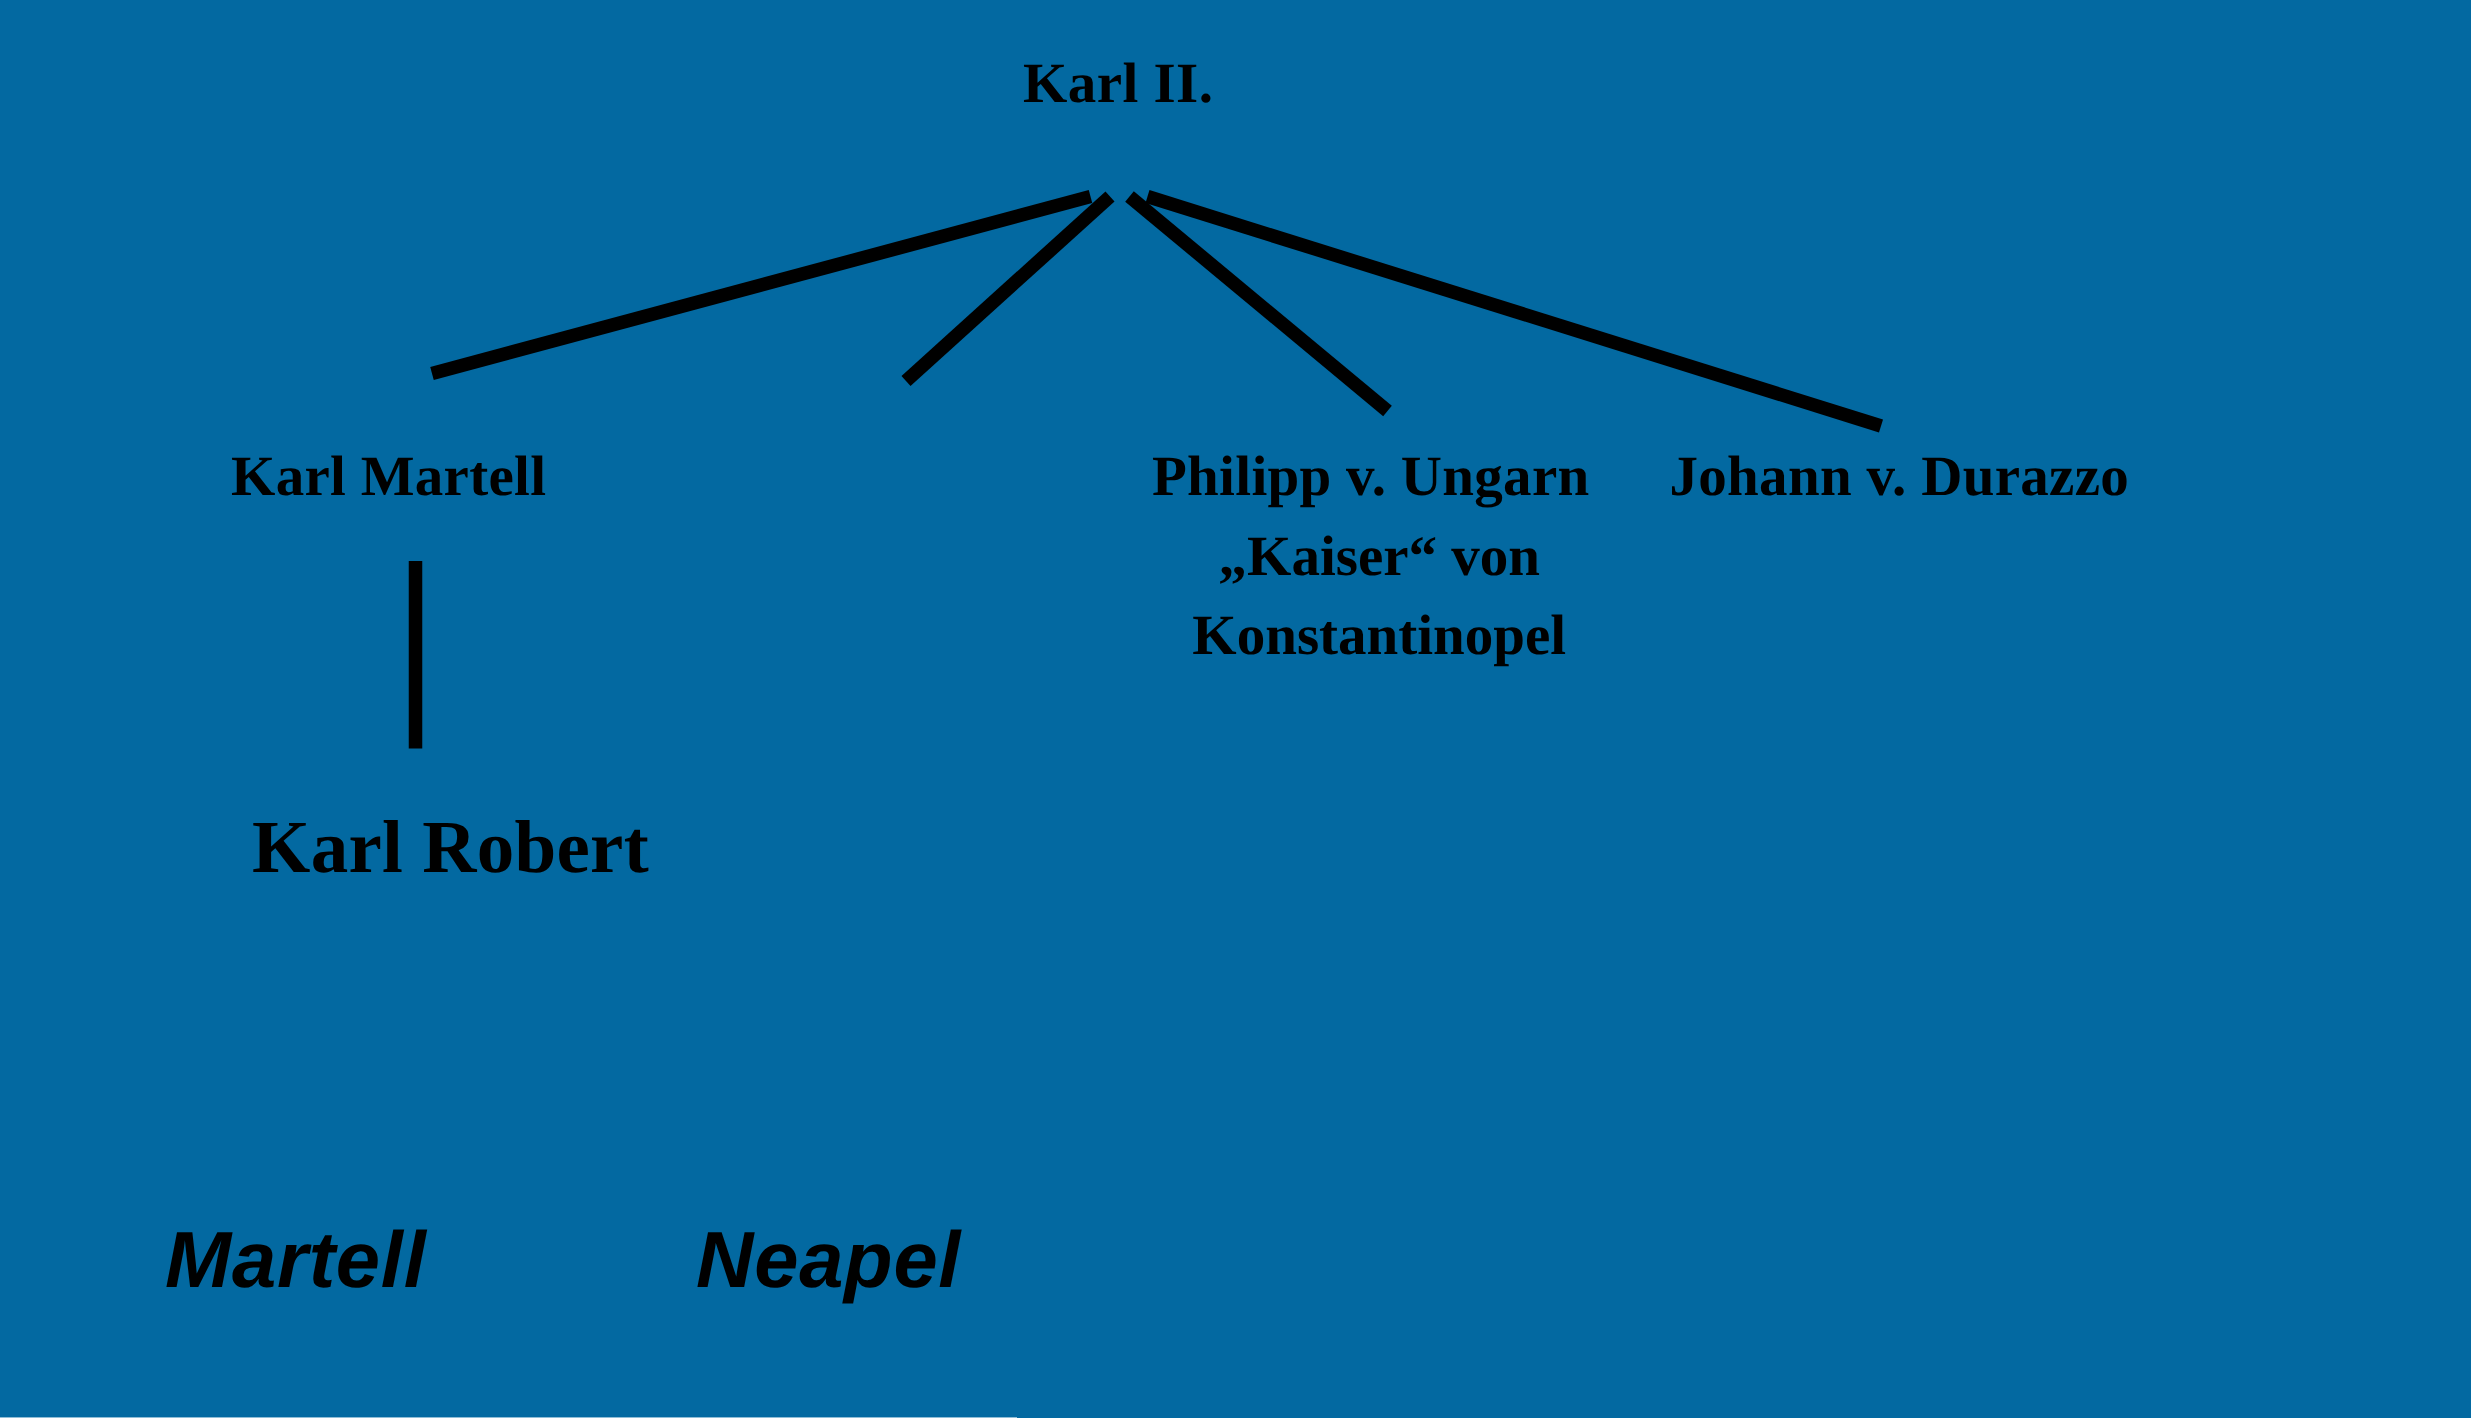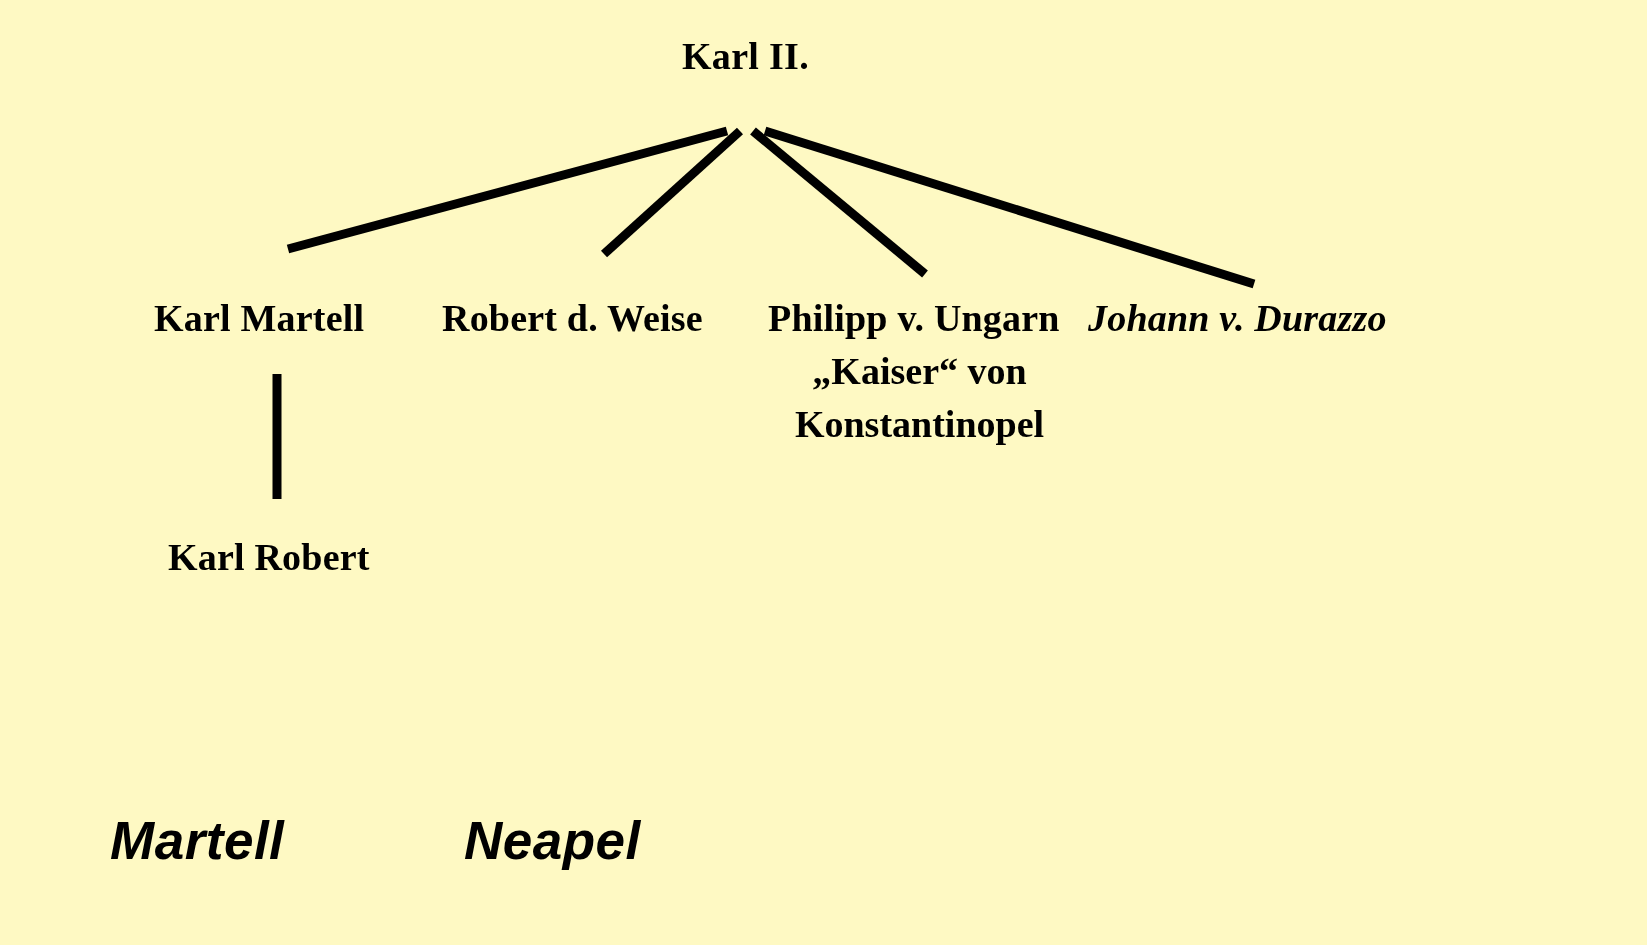--- a/index.html
+++ b/index.html
@@ -5,42 +5,42 @@
 <style>
   html, body {
     margin: 0;
     padding: 0;
     background: #ffffff;
   }
   #canvas {
     position: relative;
     width: 1647px;
     height: 945px;
-    background: #fef9c3;
+    background: #0369a1;
     overflow: hidden;
     font-family: "Liberation Serif", "DejaVu Serif", serif;
   }
   .node {
     position: absolute;
     font-family: "Liberation Serif", "DejaVu Serif", serif;
     font-weight: bold;
     color: #000000;
     white-space: nowrap;
     line-height: 1.18;
   }
   .node-root {
     font-size: 38px;
     letter-spacing: 0.3px;
   }
   .node-gen1 {
     font-size: 38px;
     letter-spacing: 0.2px;
   }
   .node-gen2 {
-    font-size: 38px;
+    font-size: 50px;
     letter-spacing: 0.2px;
   }
   .node-sub {
     position: absolute;
     font-family: Liberation Serif, serif;
     font-weight: bold;
     font-size: 38px;
     color: #000000;
     text-align: center;
     line-height: 1.38;
@@ -79,29 +79,28 @@
     <line x1="740" y1="131" x2="604" y2="254" stroke-width="9"></line>
     <line x1="753" y1="131" x2="925" y2="274" stroke-width="9"></line>
     <line x1="765" y1="131" x2="1254" y2="284" stroke-width="9"></line>
     <line x1="277" y1="374" x2="277" y2="499" stroke-width="9"></line>
   </svg>
 
   <div class="node node-root" style="left:682px; top:34px;">Karl II.</div>
 
   <div class="node node-gen1" style="left:154px; top:296px;">Karl Martell</div>
 
-  <div class="node node-gen1" style="left:442px; top:296px;">Robert d. Weise</div>
 
   <div class="node node-gen1" style="left:768px; top:296px;">Philipp v. Ungarn</div>
 
   <div class="node-sub" style="left:768px; top:345px; width:303px;">„Kaiser“ von</div>
 
   <div class="node-sub" style="left:768px; top:398px; width:303px;">Konstantinopel</div>
 
-  <div class="node node-gen1" style="left:1088px; top:296px;font-style:italic;">Johann v. Durazzo</div>
+  <div class="node node-gen1" style="left:1113px; top:296px;">Johann v. Durazzo</div>
 
   <div class="node node-gen2" style="left:168px; top:535px;">Karl Robert</div>
 
   <div class="realm" style="left:110px; top:810px;">Martell</div>
 
   <div class="realm" style="left:464px; top:810px;">Neapel</div>
 
 </div>
 
 </body></html>

